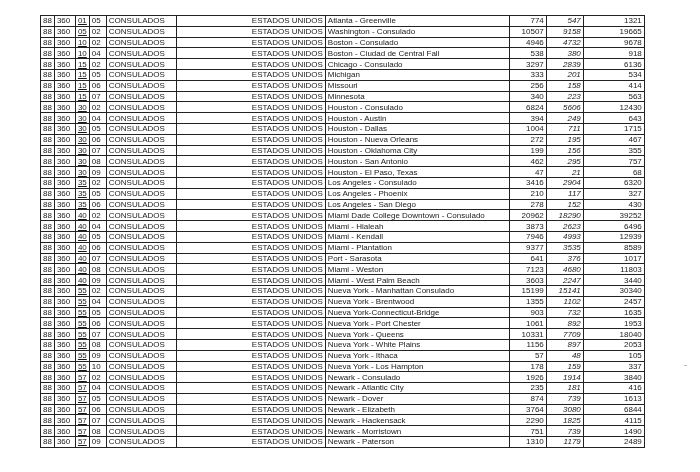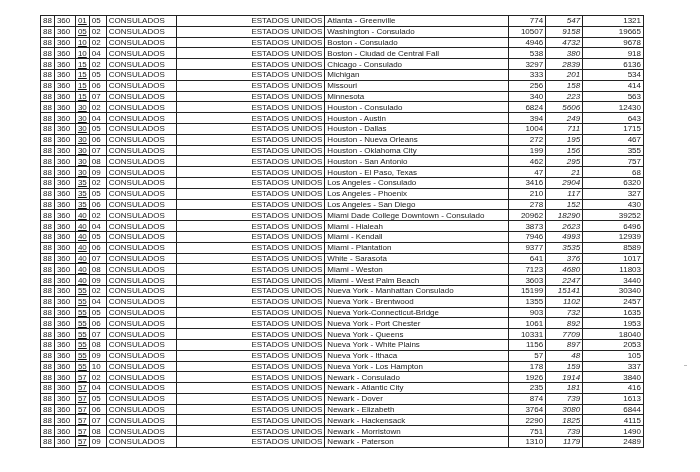--- a/index.html
+++ b/index.html
@@ -1,17 +1,17 @@
 <!DOCTYPE html>
 <html><head>
 <meta charset="utf-8">
 <style>
   html, body { margin: 0; padding: 0; background: #ffffff; }
   body { width: 700px; height: 472px; overflow: hidden; position: relative; }
-  .page { position: absolute; left: 0; top: 0; width: 644px; height: 472px; background: #fff; }
+  .page { position: absolute; left: 0; top: 0; width: 700px; height: 472px; background: #fff; }
   table.consul {
     position: absolute; left: 40px; top: 15px;
     border-collapse: collapse;
     font-family: "Liberation Sans", sans-serif;
     font-size: 8px;
     color: #1a1a1a;
     table-layout: fixed;
   }
   table.consul td {
     border: 1px solid #222;
@@ -304,21 +304,21 @@
           <td class="c9 n">3535</td>
           <td class="c10 n">8589</td>
         </tr>
         <tr>
           <td class="c1">88</td>
           <td class="c2">360</td>
           <td class="c3">40</td>
           <td class="c4">07</td>
           <td class="c5">CONSULADOS</td>
           <td class="c6">ESTADOS UNIDOS</td>
-          <td class="c7">White - Sarasota</td>
+          <td class="c7">Port - Sarasota</td>
           <td class="c8 n">641</td>
           <td class="c9 n">376</td>
           <td class="c10 n">1017</td>
         </tr>
         <tr>
           <td class="c1">88</td>
           <td class="c2">360</td>
           <td class="c3">40</td>
           <td class="c4">08</td>
           <td class="c5">CONSULADOS</td>

